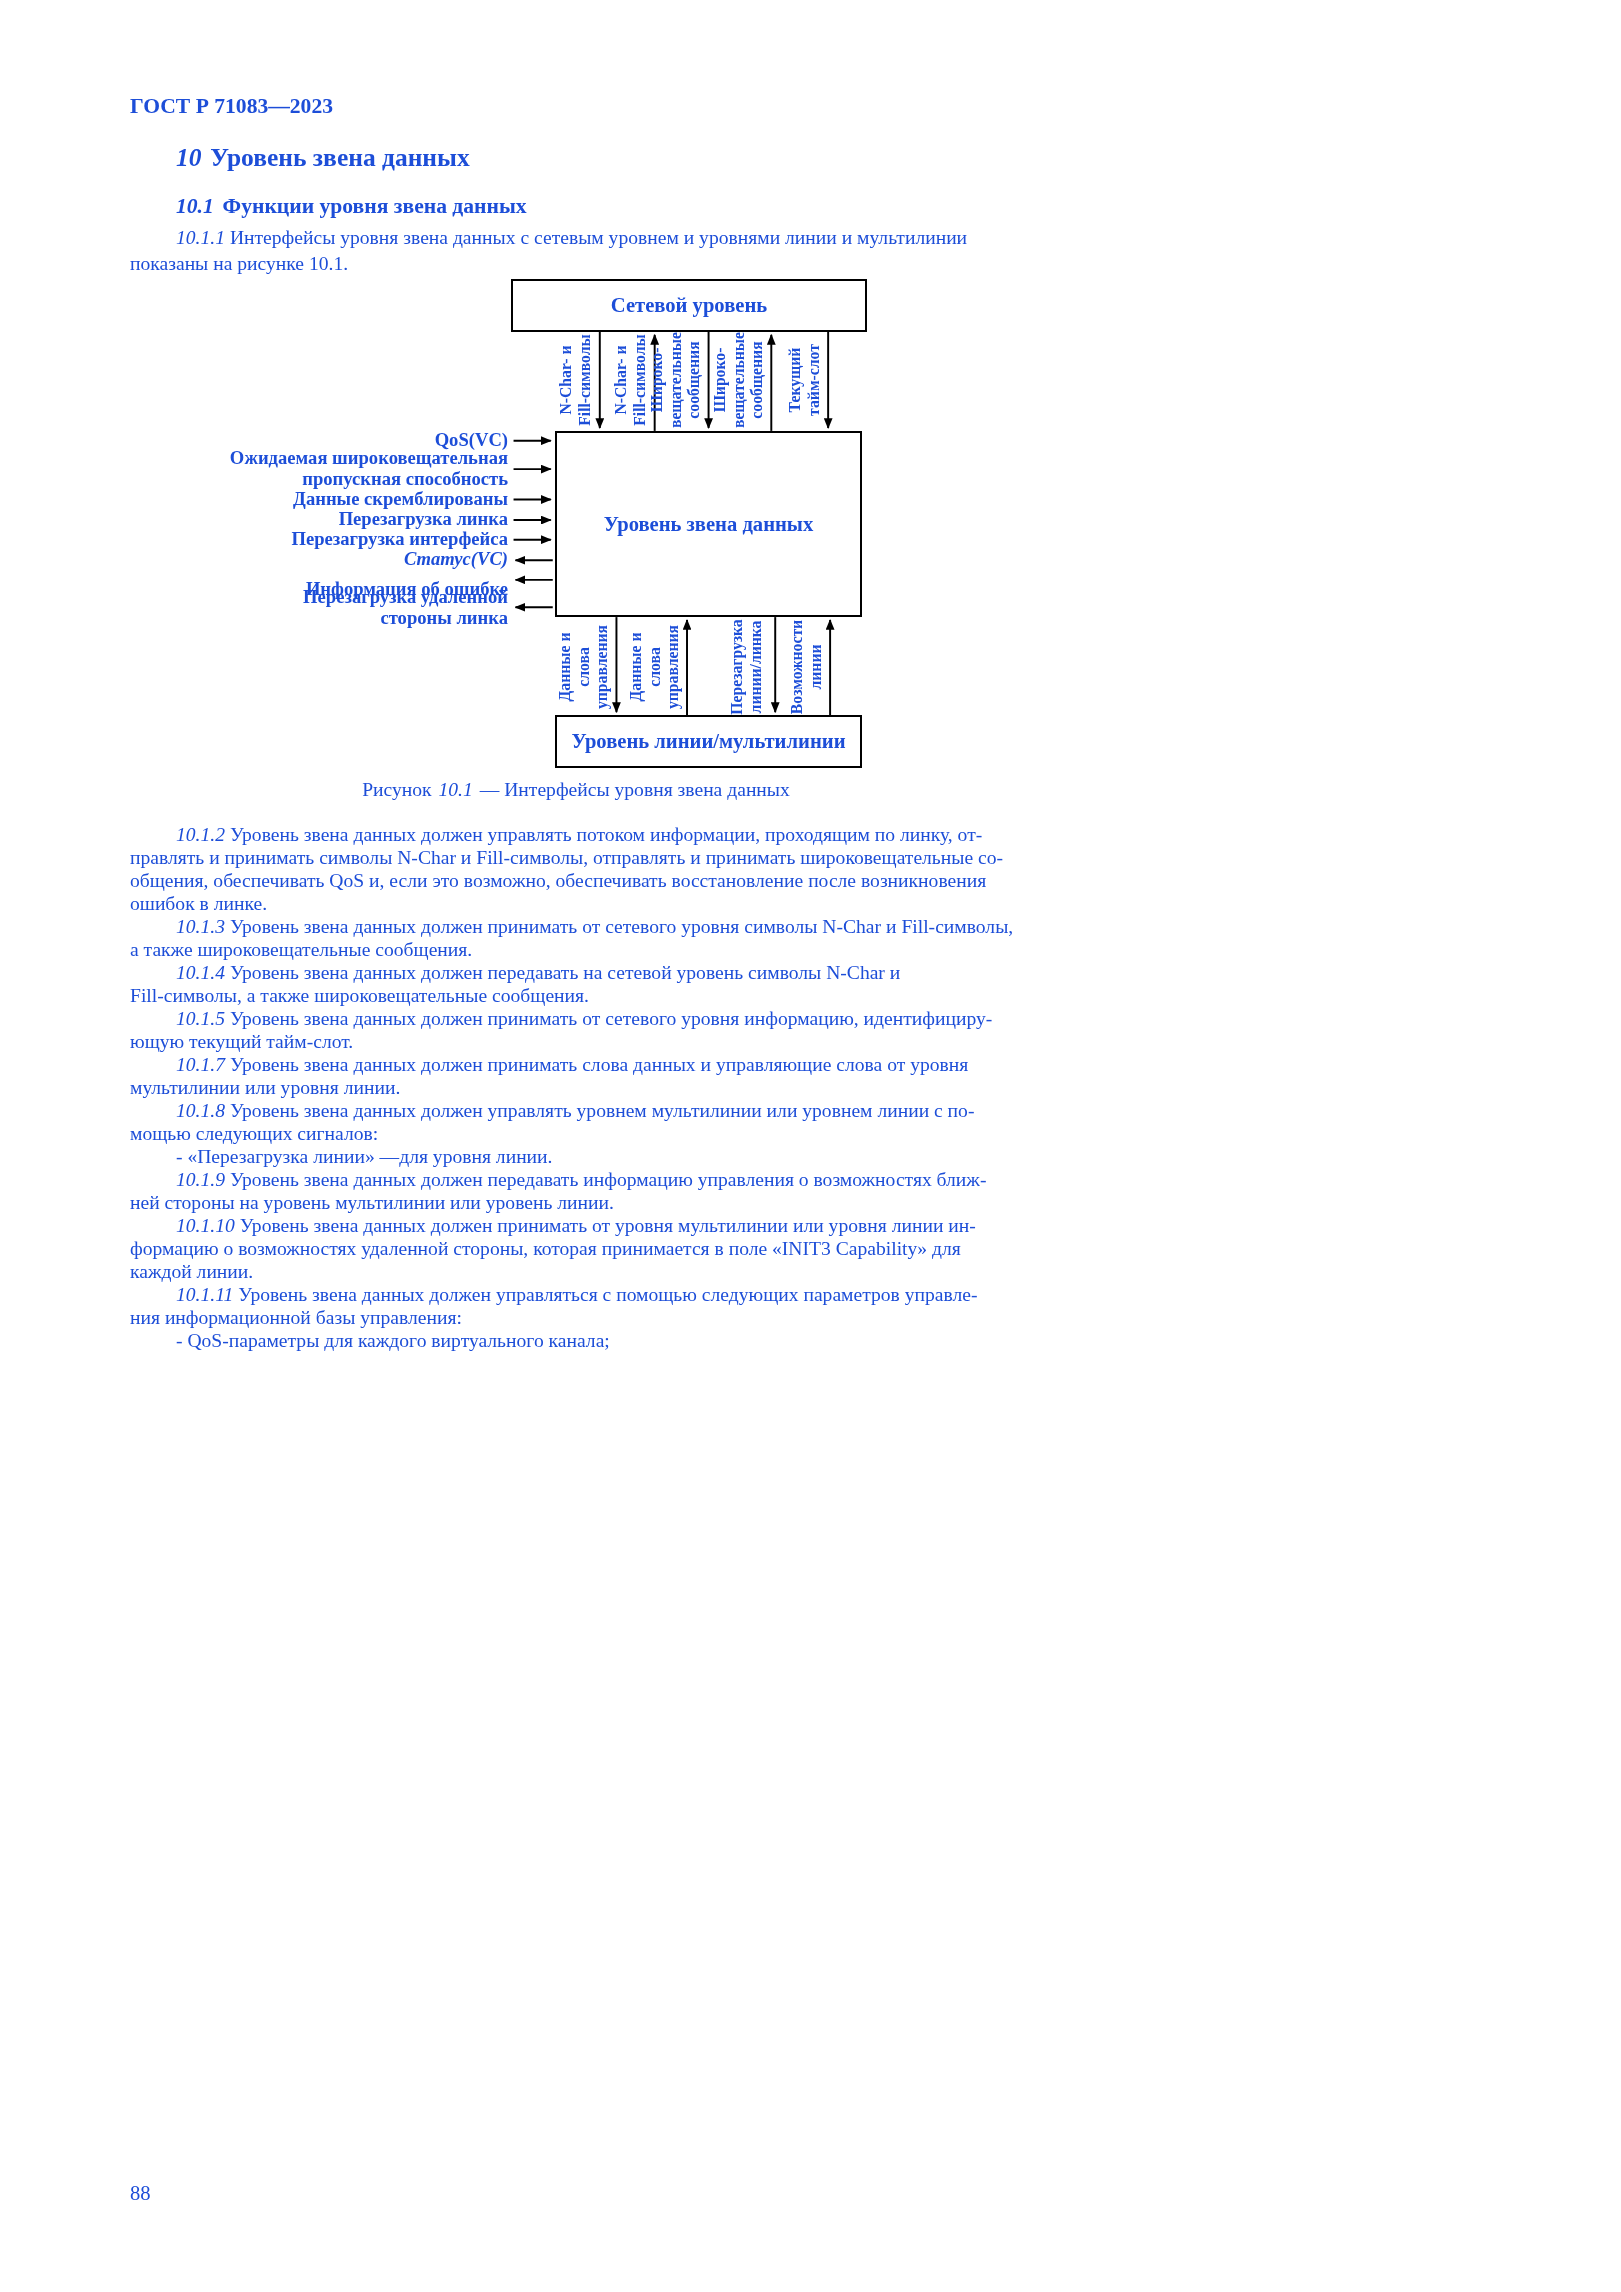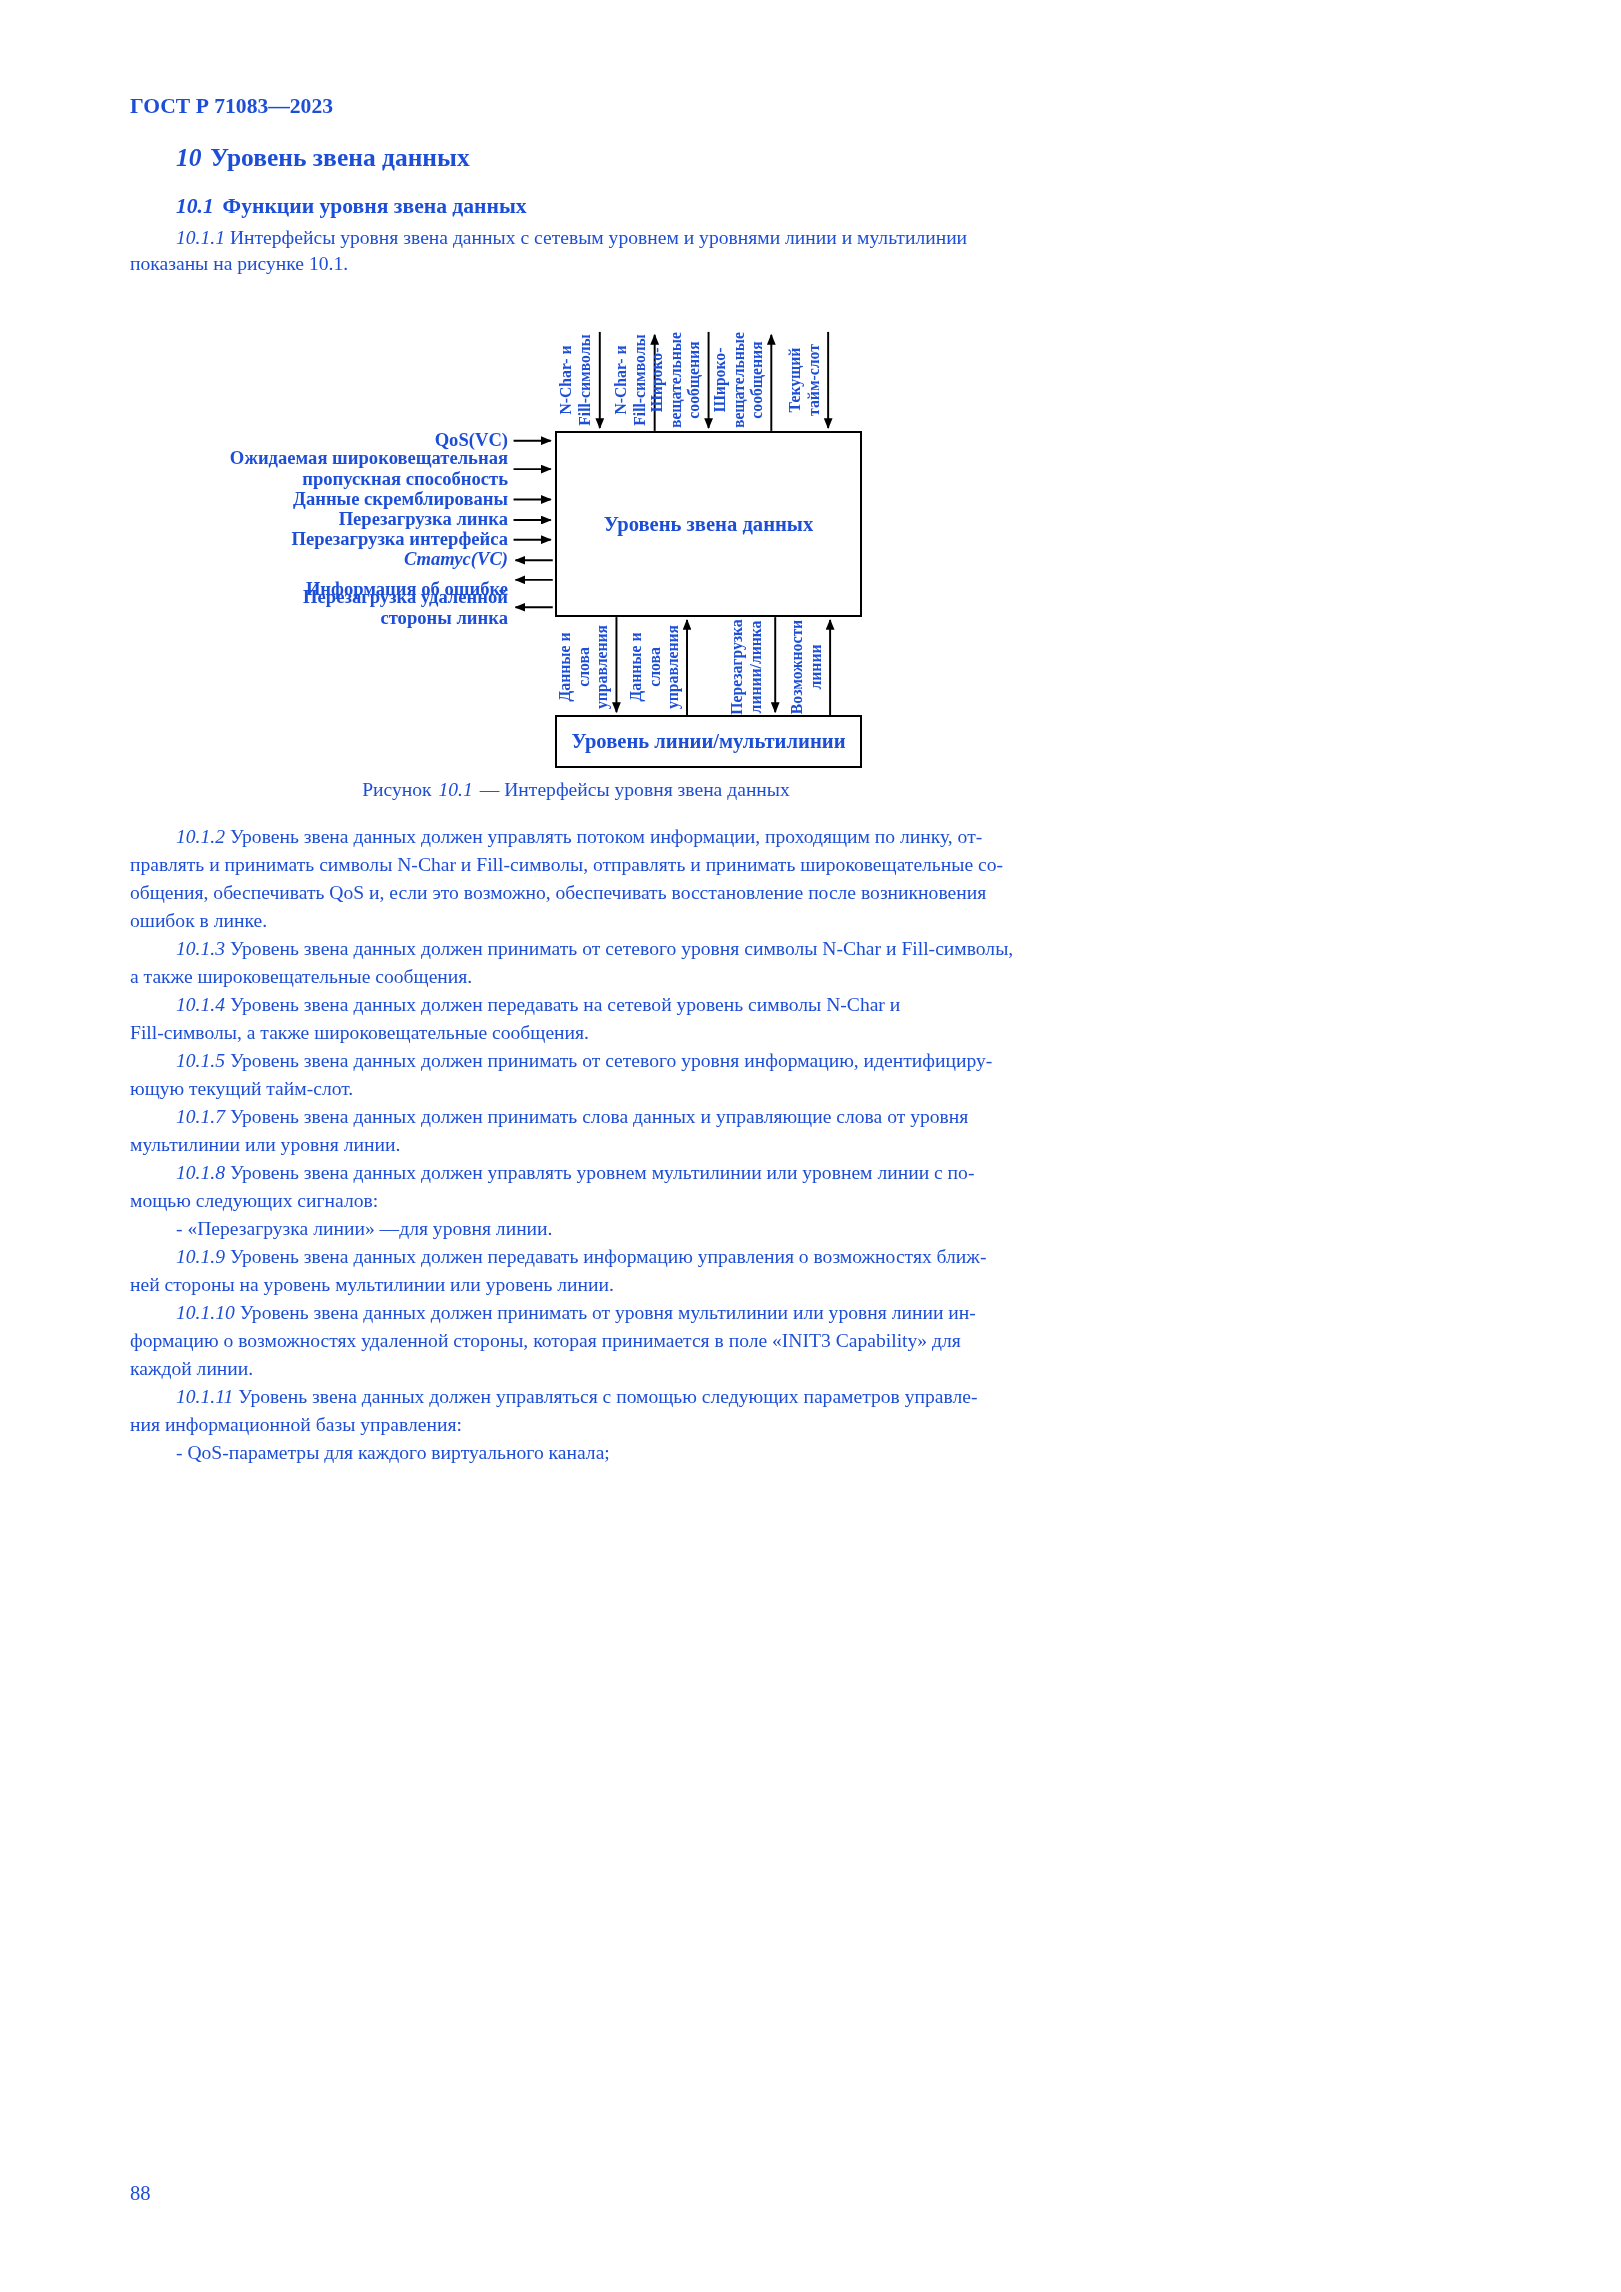--- a/index.html
+++ b/index.html
@@ -38,21 +38,21 @@
     position:absolute; right:1113px; text-align:right;
     font-size:18.6px; line-height:20.6px; white-space:pre;
   }
 
   .caption {
     position:absolute; left:130px; top:779px; width:892px;
     text-align:center; font-size:19.6px;
   }
   .caption .num-i { margin:0 2px; }
 
-  .bodytext { position:absolute; left:130px; top:823px; width:897px; font-size:19.6px; line-height:28px; }
+  .bodytext { position:absolute; left:130px; top:823px; width:897px; font-size:19.6px; line-height:23px; }
   .bodytext p { margin:0; white-space:pre; text-indent:46px; }
 
   .pagenum { position:absolute; left:130px; top:2182px; font-size:20.6px; }
 </style>
 </head>
 <body>
 
 <div class="page">
 
   <div class="doc-header">ГОСТ Р 71083—2023</div>
@@ -90,20 +90,21 @@
         <line x1="564" y1="340" x2="526" y2="340" marker-end="url(#ah)"></line>
       </g>
       <g stroke="#000" stroke-width="2">
         <line x1="629" y1="350" x2="629" y2="447" marker-end="url(#ah)"></line>
         <line x1="701" y1="450" x2="701" y2="353" marker-end="url(#ah)"></line>
         <line x1="791" y1="350" x2="791" y2="447" marker-end="url(#ah)"></line>
         <line x1="847" y1="450" x2="847" y2="353" marker-end="url(#ah)"></line>
       </g>
     </svg>
 
+    <div class="box box-top">Сетевой уровень</div>
     <div class="box box-mid">Уровень звена данных</div>
     <div class="box box-bot">Уровень линии/мультилинии</div>
 
     <div class="rot" style="left:576px; top:106px;">N-Char- и
 Fill-символы</div>
     <div class="rot" style="left:631px; top:106px;">N-Char- и
 Fill-символы</div>
     <div class="rot" style="left:676px; top:106px;">Широко-
 вещательные
 сообщения</div>

